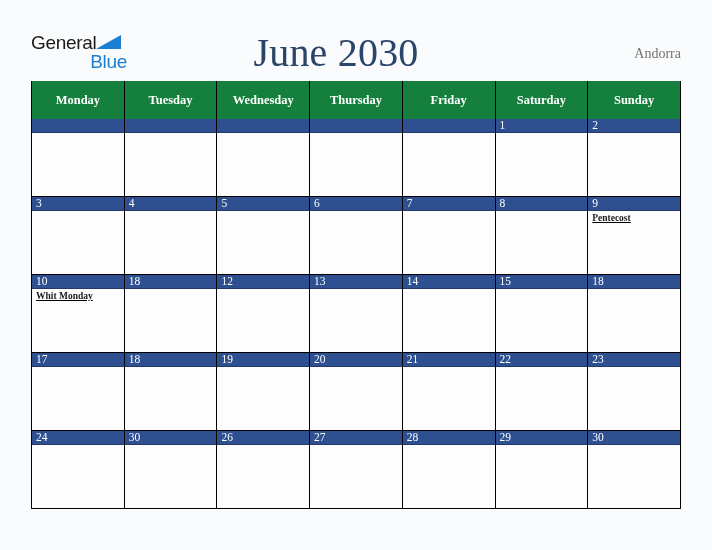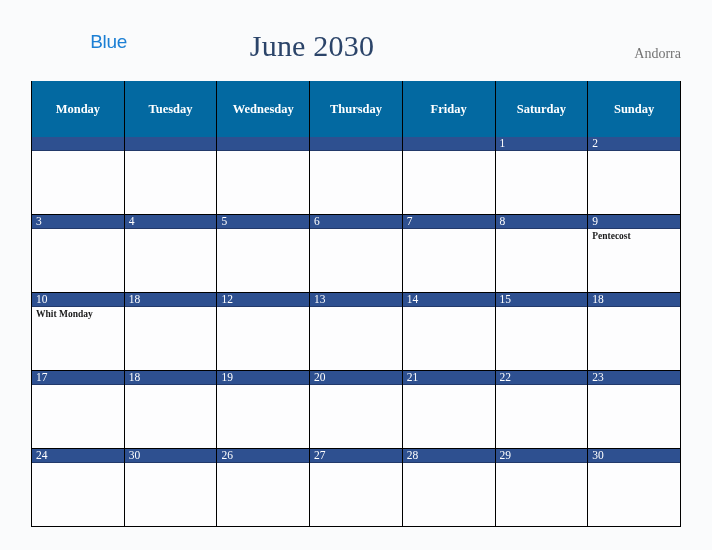--- a/index.html
+++ b/index.html
@@ -75,24 +75,25 @@
     color: #1b7fd4;
     letter-spacing: -0.3px;
   }
 
   .title {
     position: absolute;
     left: 0;
     top: 29px;
     width: 624px;
     text-align: center;
-    font-size: 30px;
+    font-size: 40px;
     font-weight: 400;
     color: #2b4469;
     letter-spacing: 0.2px;
+    padding-left: 24px;
   }
 
   .country {
     position: absolute;
     right: 31px;
     top: 46px;
     font-size: 14px;
     color: #737373;
   }
 
@@ -100,26 +101,26 @@
   .grid {
     position: absolute;
     left: 31px;
     top: 81px;
     width: 650px;
     border-collapse: collapse;
     table-layout: fixed;
   }
 
   .grid th {
-    background: #0369a1;
+    background: #15803d;
     color: #ffffff;
     font-size: 12.5px;
     font-weight: bold;
     height: 30px;
-    padding: 13px;
+    padding: 4px;
     text-align: center;
     border-left: 1px solid #000000;
     border-right: 1px solid #000000;
     font-family: "Liberation Serif", serif;
   }
 
   .grid td {
     padding: 0;
     vertical-align: top;
     border-left: 1px solid #000000;
@@ -142,39 +143,43 @@
   }
 
   .daynum-bar.empty {
     color: transparent;
   }
 
   .cell-body {
     padding: 2px 3px 0 4px;
     height: 61px;
     overflow: hidden;
+    text-decoration: underline;
   }
 
   .holiday {
     font-size: 9.5px;
     color: #1a1a1a;
     font-family: "Liberation Serif", serif;
     font-weight: bold;
     line-height: 11px;
     white-space: nowrap;
   }
 </style>
 </head>
 <body>
 
 <div class="page">
 
   <div class="header">
 
     <div class="logo">
+      <span class="logo-row1">
+        <span class="logo-general">General</span><span class="logo-triangle"></span>
+      </span>
       <span class="logo-row2">
         <span class="logo-blue">Blue</span>
       </span>
     </div>
 
     <div class="title">June 2030</div>
 
     <div class="country">Andorra</div>
 
   </div>

